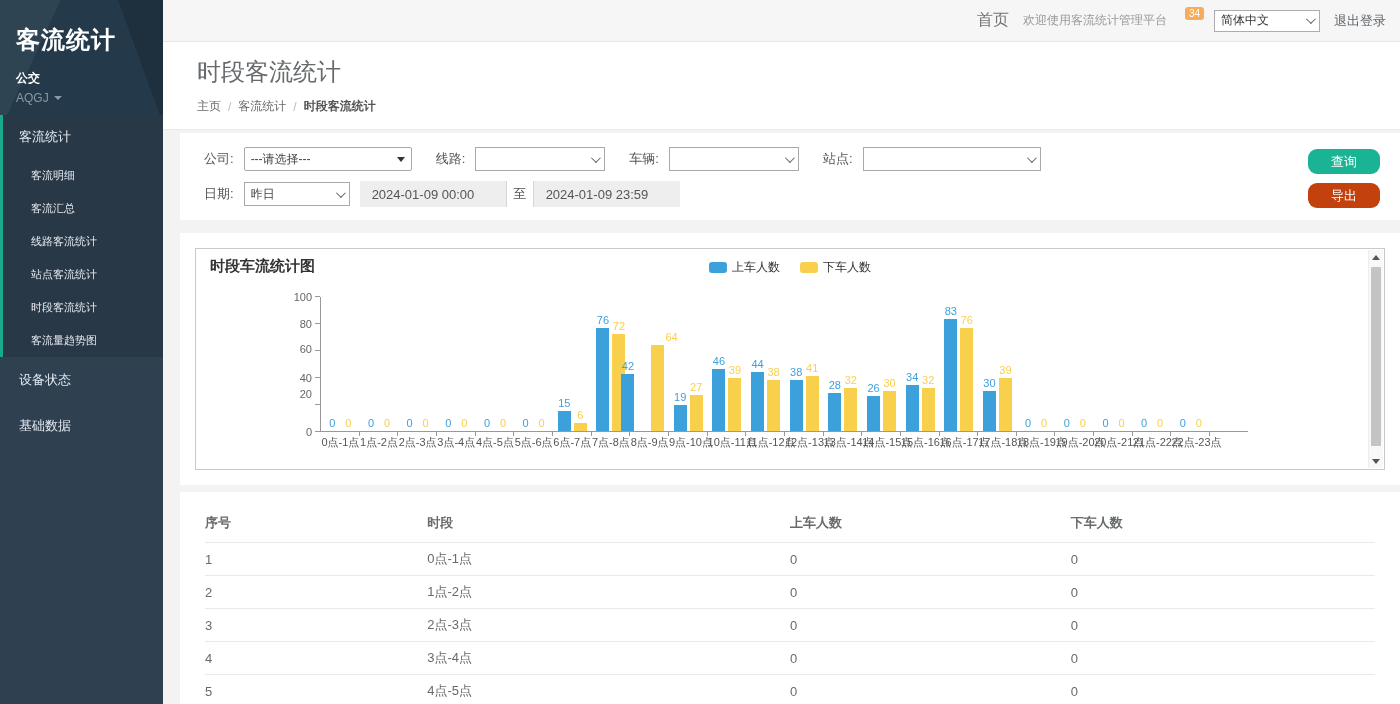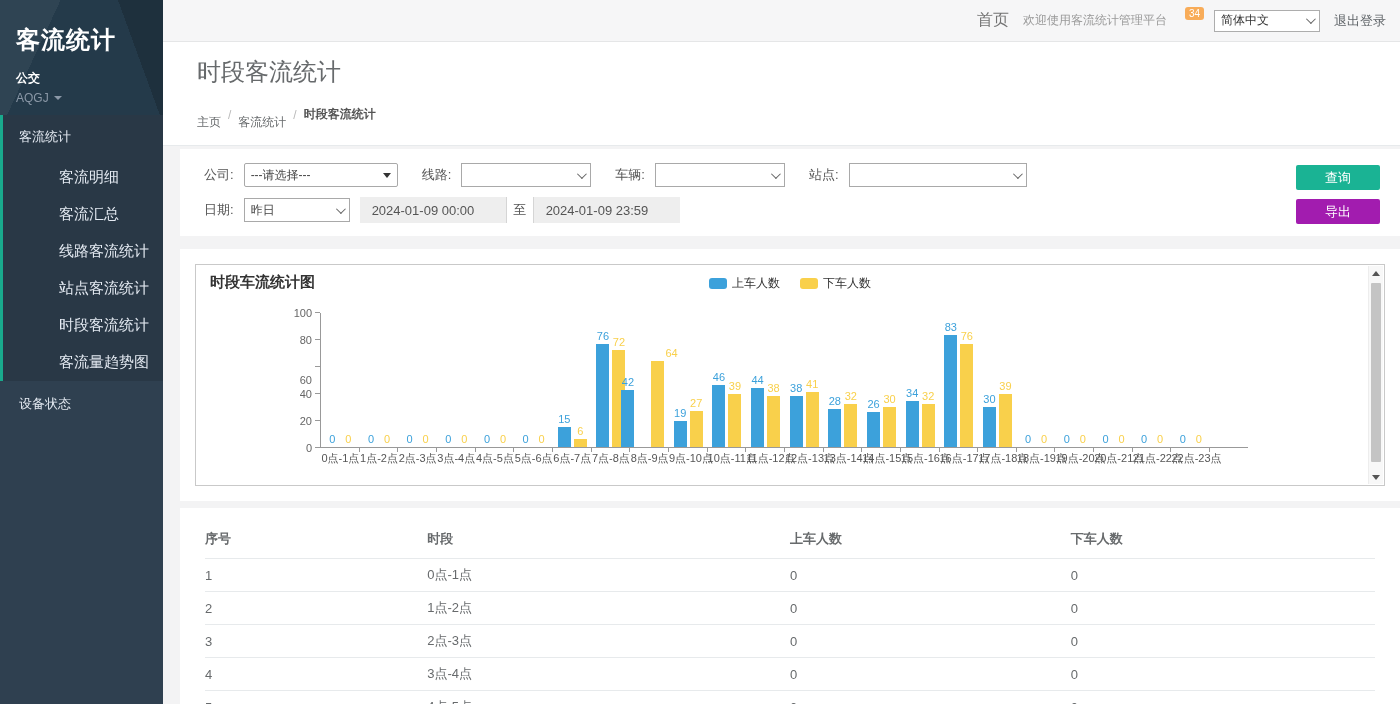--- a/index.html
+++ b/index.html
@@ -14,64 +14,64 @@
     background-image:linear-gradient(115deg, rgba(255,255,255,.05) 0 28%, transparent 28%),
                      linear-gradient(250deg, rgba(0,0,0,.18) 0 22%, transparent 22%);
   }
   .brand { color:#fff; font-size:24px; font-weight:bold; letter-spacing:1px; margin-top:10px; }
   .org { color:#fff; font-size:12px; font-weight:bold; margin-top:14px; }
   .user-row { color:#8b98a7; font-size:12px; margin-top:4px; cursor:pointer; display:flex; align-items:center; gap:5px;}
   .caret-down { width:0; height:0; border-left:4px solid transparent; border-right:4px solid transparent; border-top:4px solid #8b98a7; display:inline-block; }
   .menu-group { background:#293846; border-left:3px solid #19aa8d; }
   .menu-item { padding:13px 10px 13px 19px; font-size:13px; color:#e4eaf2; cursor:pointer; }
   .menu-group .menu-item.head { padding-left:16px; }
-  .submenu .menu-item { padding:9px 10px 9px 56px; font-size:15px;font-family:Liberation Serif, serif; }
+  .submenu .menu-item { padding:9px 10px 9px 28px; font-size:11px;font-family:Liberation Serif, serif; }
   .menu-item.top { padding:14px 10px 14px 19px; }
 
   
   .main { flex:1; display:flex; flex-direction:column; min-width:0; }
   .topbar { height:42px; background:#f6f6f7; border-bottom:1px solid #e5e6e7;
     display:flex; align-items:center; justify-content:flex-end; gap:14px; padding:0 14px; }
   .home-link { color:#737373; font-size:16px; cursor:pointer; }
   .welcome { color:#999; font-size:12px; }
   .badge { background:#f8ac59; color:#fff; font-size:10px; border-radius:3px; padding:1px 4px; position:relative; top:-7px; left:4px; }
   .lang-select { width:106px; height:22px; background:#fff; border:1px solid #adadad; font-size:12px; color:#333;
     display:flex; align-items:center; justify-content:space-between; padding:0 6px; cursor:pointer; }
   .logout { color:#5f6468; font-size:13px; cursor:pointer; }
 
   .page-heading { background:#fff; border-bottom:1px solid #e7eaec; padding:14px 0 14px 34px; }
   .page-title { font-size:24px; font-weight:300; color:#676a6c; }
   .breadcrumb { margin-top:10px; font-size:12px; color:#676a6c; display:flex; gap:7px; align-items:center;}
   .breadcrumb .sep { color:#bbb; }
   .breadcrumb .active { font-weight:bold; color:#555; }
-  .breadcrumb span.link { cursor:pointer;margin-top:16px; }
+  .breadcrumb span.link { cursor:pointer; }
 
   .content { flex:1; padding:3px 0 0 17px; overflow:hidden; }
 
   
   .filter-panel { background:#fff; padding:14px 20px 12px 24px; display:flex; justify-content:space-between; }
   .filter-rows { display:flex; flex-direction:column; gap:10px; }
   .f-row { display:flex; align-items:center; gap:10px; }
   .f-label { font-size:13px; color:#555; margin-left:14px; }
   .f-row .f-label:first-child { margin-left:0; }
   .sel { height:24px; background:#fff; border:1px solid #a9a9a9; display:flex; align-items:center;
     justify-content:space-between; font-size:12px; color:#444; padding:0 6px; cursor:pointer; }
-  .sel.company { width:154px; border-radius:2px; }
+  .sel.company { width:168px; border-radius:2px; }
   .sel.line, .sel.vehicle { width:130px; }
   .sel.station { width:178px; }
   .sel.datepreset { width:106px; }
   .tri-filled { width:0; height:0; border-left:4px solid transparent; border-right:4px solid transparent; border-top:5px solid #333; }
   .chev { width:7px; height:7px; border-right:1.5px solid #666; border-bottom:1.5px solid #666; transform:rotate(45deg) translateY(-2px); }
   .date-group { display:flex; align-items:stretch; }
   .date-input { width:146px; height:26px; background:#eee; border:0; color:#555; font-size:13px; padding:0 12px;
     font-family:"Liberation Sans","DejaVu Sans",sans-serif; }
   .date-sep { width:28px; background:#fff; border-left:1px solid #d5d5d5; border-right:1px solid #d5d5d5;
     display:flex; align-items:center; justify-content:center; font-size:13px; color:#555; }
   .btn-col { display:flex; flex-direction:column; gap:9px; padding-top:2px; }
-  .btn { width:84px; height:25px; border:none; border-radius:2px; color:#fff; font-size:13px; cursor:pointer;
+  .btn { width:72px; height:25px; border:none; border-radius:9px; color:#fff; font-size:13px; cursor:pointer;
     font-family:Liberation Mono, monospace; }
 
   
   .chart-section { background:#fff; margin-top:13px; padding:15px; }
   .chart-panel { border:1px solid #c9c9c9; position:relative; height:222px; padding:8px 14px; overflow:hidden; }
   .chart-header { position:relative; height:24px; }
   .chart-title { font-size:15px; font-weight:bold; color:#333; }
   .legend { position:absolute; left:0; right:0; top:2px; display:flex; justify-content:center; gap:20px; pointer-events:none; }
   .legend-item { display:flex; align-items:center; gap:5px; font-size:12px; color:#333; pointer-events:auto; cursor:pointer;}
   .legend-swatch { width:18px; height:11px; border-radius:3px; }
@@ -123,20 +123,21 @@
       <div class="submenu">
         <div class="menu-item">客流明细</div>
         <div class="menu-item">客流汇总</div>
         <div class="menu-item">线路客流统计</div>
         <div class="menu-item">站点客流统计</div>
         <div class="menu-item">时段客流统计</div>
         <div class="menu-item">客流量趋势图</div>
       </div>
     </div>
     <div class="menu-item top">设备状态</div>
+    <div class="menu-item top">基础数据</div>
   </div>
 
   <div class="main">
 
     <div class="topbar">
       <span class="home-link">首页</span>
       <span class="welcome">欢迎使用客流统计管理平台</span>
       <span class="badge">34</span>
       <div class="lang-select">
         <span>简体中文</span>
@@ -190,21 +191,21 @@
             </div>
             <div class="date-group">
               <input class="date-input" readonly="" value="2024-01-09 00:00" style="">
               <span class="date-sep">至</span>
               <input class="date-input" readonly="" value="2024-01-09 23:59" style="">
             </div>
           </div>
         </div>
         <div class="btn-col">
           <button class="btn" id="btn-query" style="background: rgb(26, 179, 148);">查询</button>
-          <button class="btn" id="btn-export" style="background: #a21caf;">导出</button>
+          <button class="btn" id="btn-export" style="background: #c2410c;">导出</button>
         </div>
       </div>
 
       <div class="chart-section">
         <div class="chart-panel">
           <div class="chart-header">
             <span class="chart-title">时段车流统计图</span>
             <div class="legend">
               <div class="legend-item">
                 <span class="legend-swatch" style="background: rgb(60, 161, 219);"></span>
@@ -213,25 +214,25 @@
               <div class="legend-item">
                 <span class="legend-swatch" style="background: rgb(249, 208, 75);"></span>
                 <span>下车人数</span>
               </div>
             </div>
           </div>
           <div class="chart-body">
             <div class="y-axis">
                 <div class="ytick-label" style="bottom: -6px;">0</div>
                 <div class="ytick-mark" style="bottom: 0px;"></div>
-                <div class="ytick-label" style="bottom: 21px; margin-top: 22px;">20</div>
+                <div class="ytick-label" style="bottom: 32px; margin-top: 22px;">20</div>
                 <div class="ytick-mark" style="bottom: 27px;"></div>
                 <div class="ytick-label" style="bottom: 48px;">40</div>
                 <div class="ytick-mark" style="bottom: 54px;"></div>
-                <div class="ytick-label" style="bottom: 62px;">60</div>
+                <div class="ytick-label" style="bottom: 77px;">60</div>
                 <div class="ytick-mark" style="bottom: 81px;"></div>
                 <div class="ytick-label" style="bottom: 102px;">80</div>
                 <div class="ytick-mark" style="bottom: 108px;"></div>
                 <div class="ytick-label" style="bottom: 129px;">100</div>
                 <div class="ytick-mark" style="bottom: 135px;"></div>
               </div>
             <div class="plot">
                 <div class="bar-group">
                   <div class="bar-col">
                     <div class="bar-value" style="color: rgb(60, 161, 219);">0</div>

